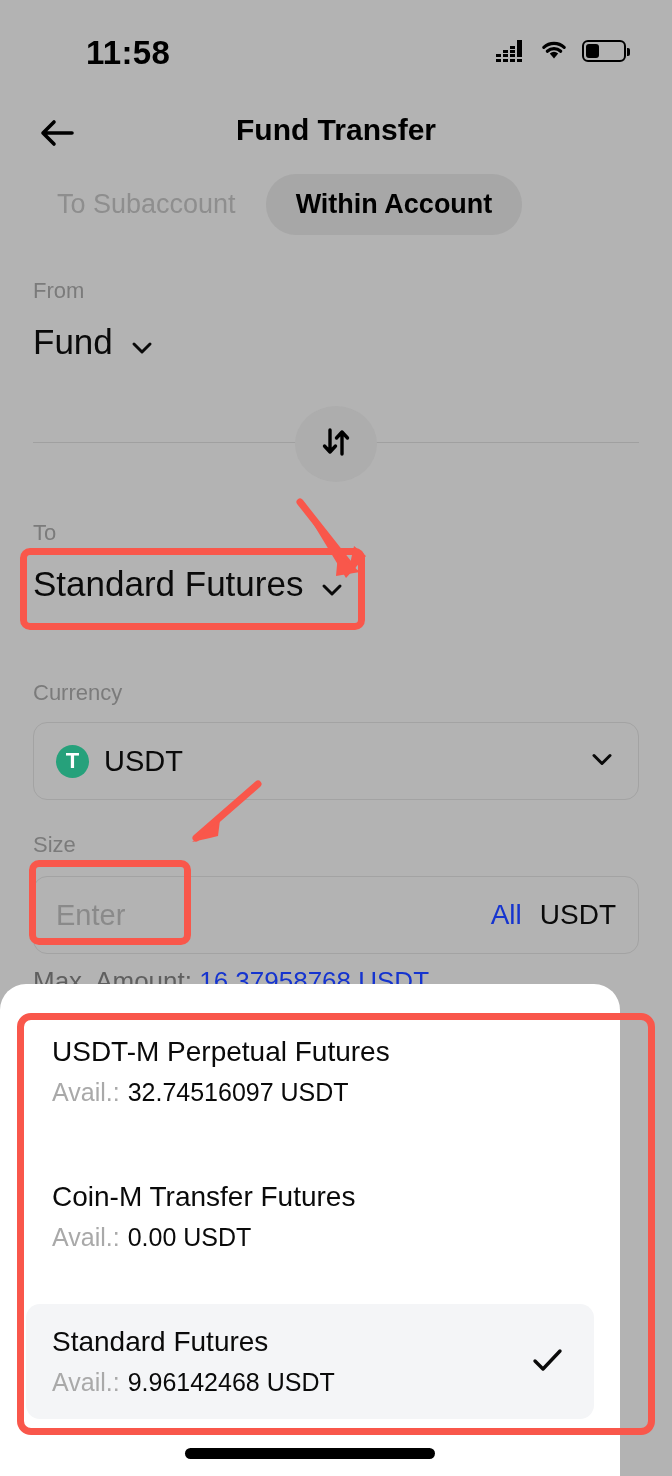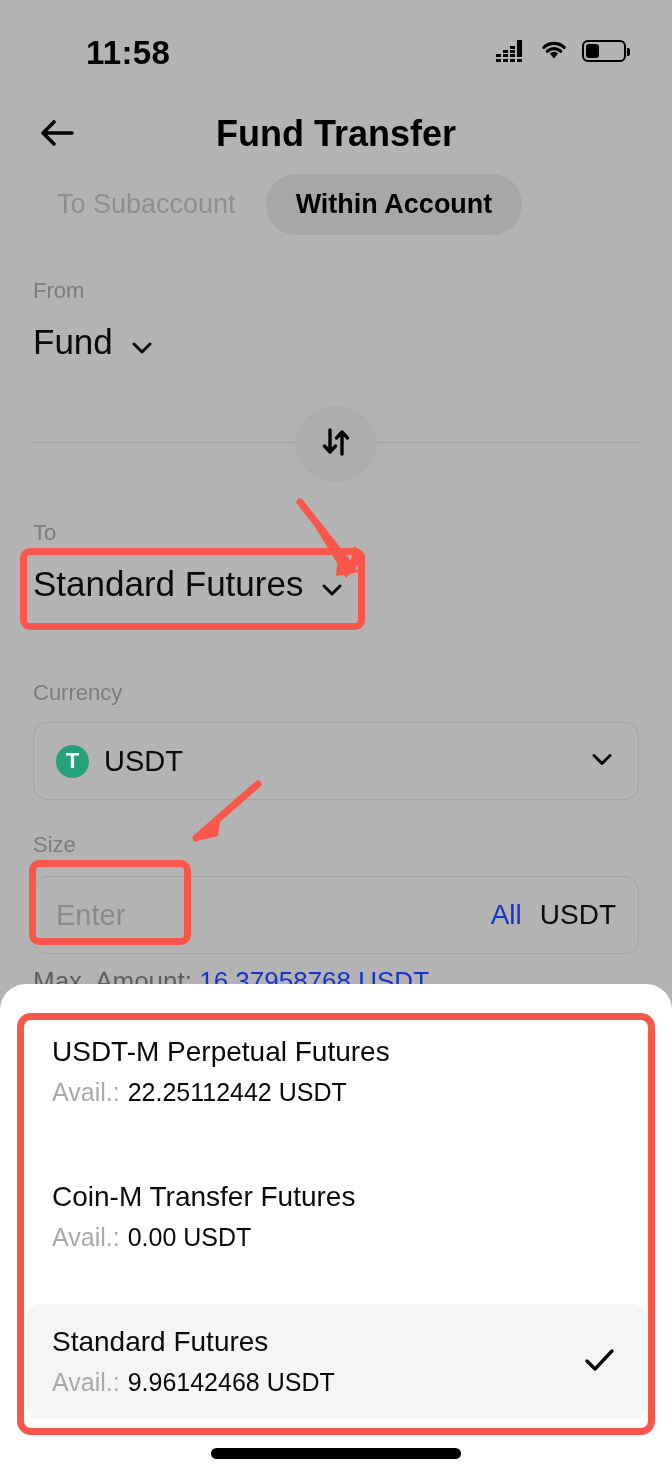--- a/index.html
+++ b/index.html
@@ -104,21 +104,21 @@
     top: 10px;
     width: 46px;
     height: 46px;
   }
   #page-title {
     position: absolute;
     left: 0;
     top: 13px;
     width: 672px;
     text-align: center;
-    font-size: 36px;
+    font-size: 30px;
     font-weight: 700;
     color: #000;
   }
 
   
   #tabs {
     position: absolute;
     left: 33px;
     top: 174px;
     display: flex;
@@ -301,21 +301,21 @@
   #max-amount b {
     color: #1534cf;
     font-weight: 400;
   }
 
   
   #sheet {
     position: absolute;
     left: 0;
     top: 984px;
-    width: 672px;
+    width: 620px;
     height: 492px;
     background: #ffffff;
     border-radius: 26px 26px 0 0;
     overflow: hidden;
   }
   #sheet-list {
     position: absolute;
     left: 26px;
     top: 30px;
     right: 26px;
@@ -513,21 +513,21 @@
 
   </div>
 
   <div id="sheet">
     <div id="sheet-list">
 
       <div class="sheet-item">
         <span class="sheet-item-texts">
           <span class="sheet-item-title">USDT-M Perpetual Futures</span>
           <span class="sheet-item-sub">
-            <span class="avail">Avail.:</span><span>22.25112442 USDT</span>
+            <span class="avail">Avail.:</span><span>32.74516097 USDT</span>
           </span>
         </span>
       </div>
 
       <div class="sheet-gap"></div>
 
       <div class="sheet-item">
         <span class="sheet-item-texts">
           <span class="sheet-item-title">Coin-M Transfer Futures</span>
           <span class="sheet-item-sub">

